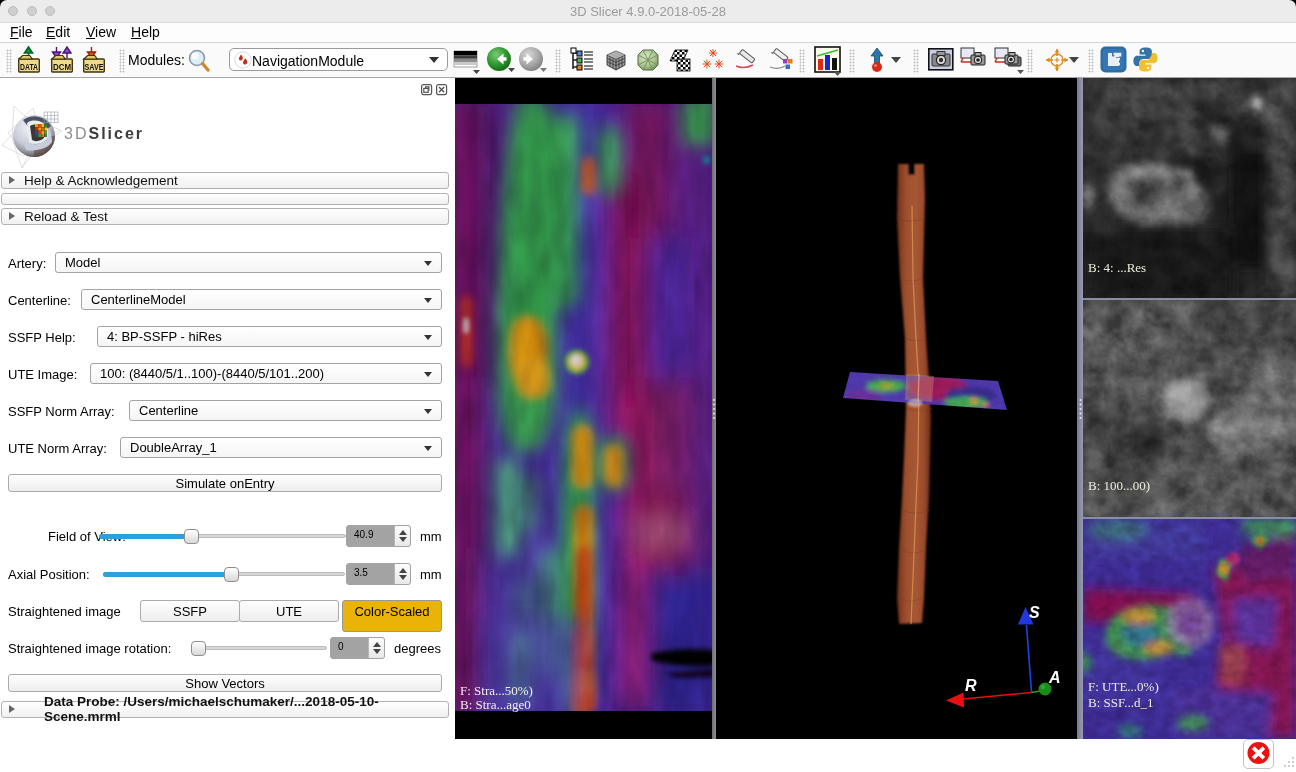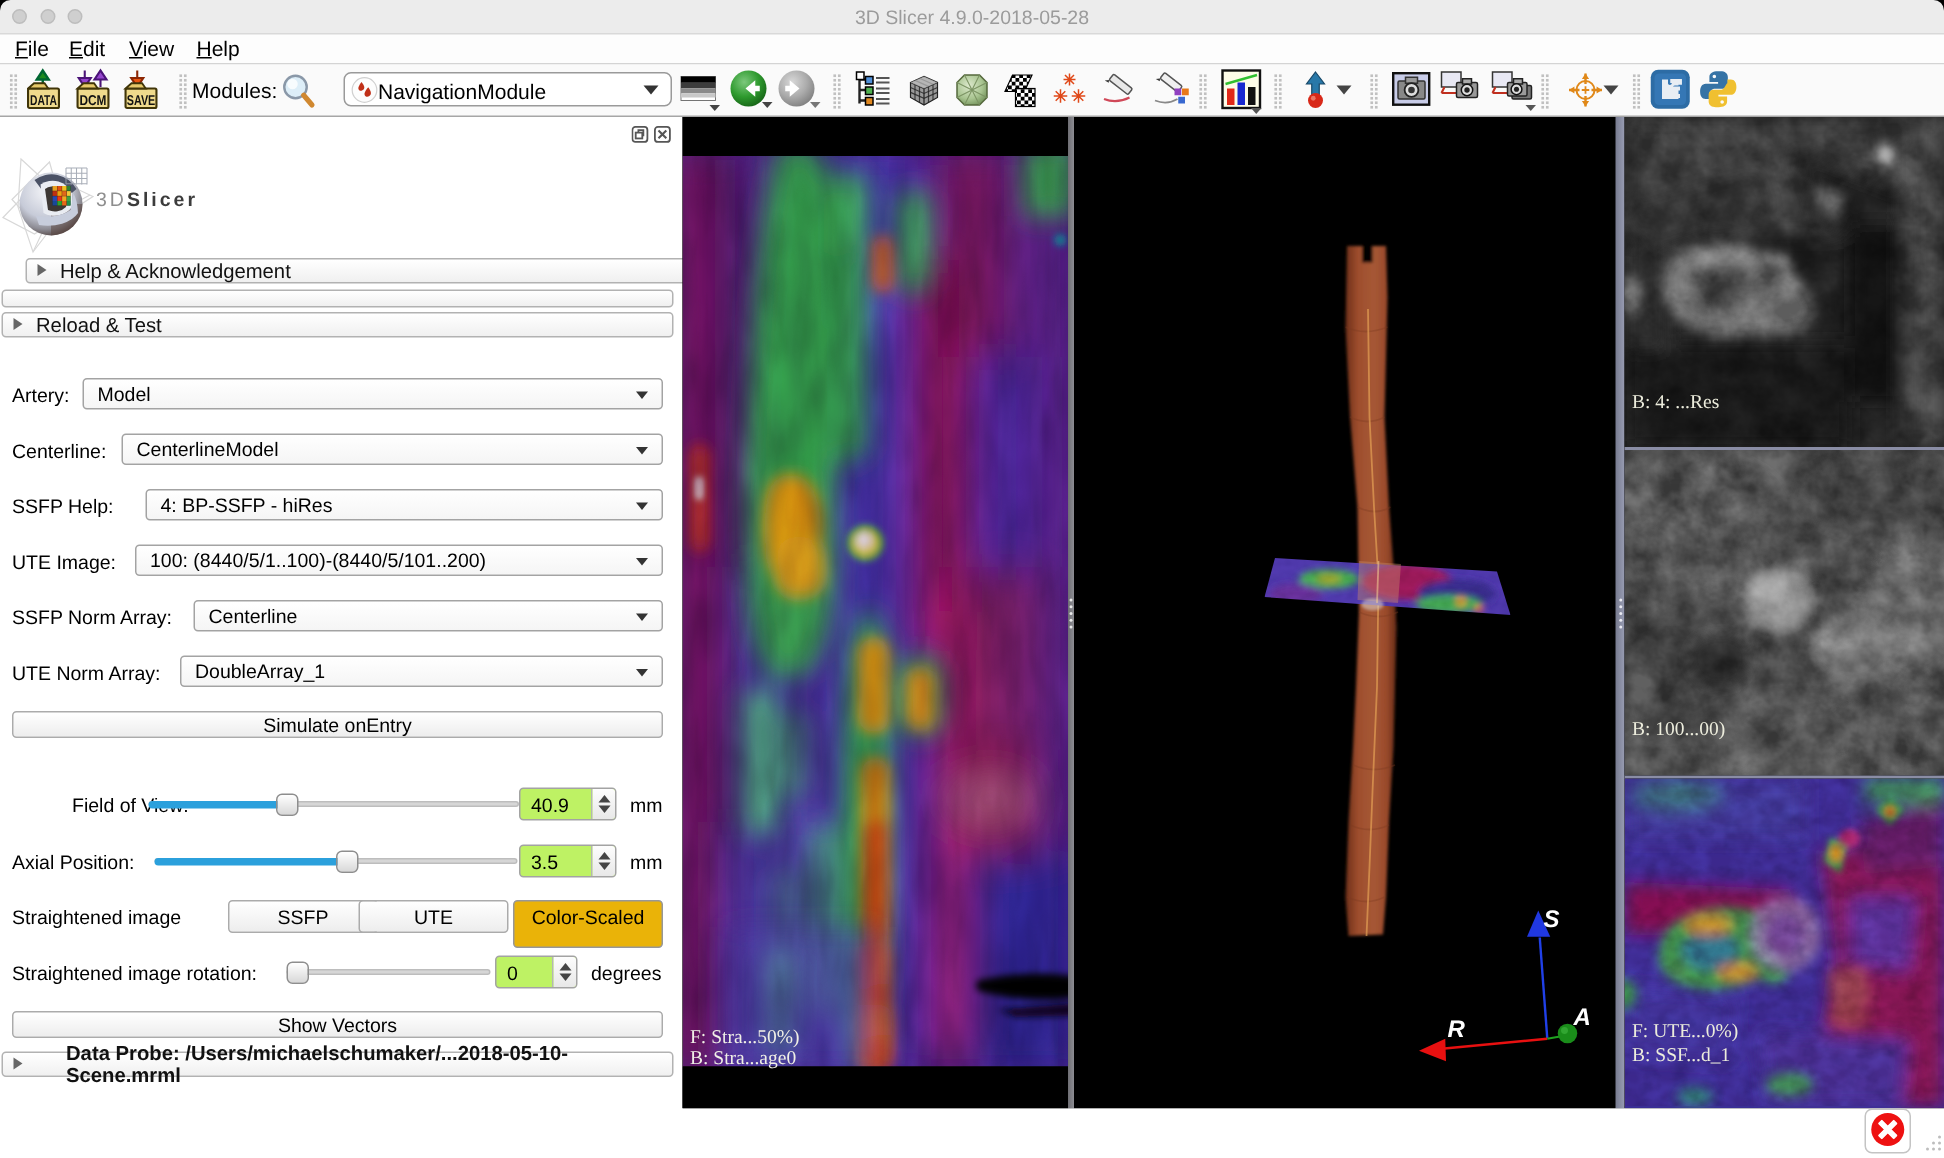--- a/index.html
+++ b/index.html
@@ -39,22 +39,22 @@
   .combo .arr { position:absolute; right:9px; top:8px; width:0; height:0;
      border-top:5px solid #333; border-left:4px solid transparent;
      border-right:4px solid transparent; }
   .btn { background:linear-gradient(#ffffff,#ededed); border:1px solid #ababab;
      border-radius:3px; font-size:13px; color:#000; text-align:center; }
   .sld-track { height:4px; border-radius:2px; background:#d6d6d6;
      border:1px solid #bdbdbd; }
   .sld-fill { height:5px; border-radius:2.5px; background:#2ba0dc; }
   .sld-handle { width:15px; height:15px; border-radius:4px;
      background:linear-gradient(#ffffff,#d8d8d8); border:1px solid #8e8e8e; }
-  .spin { background:#bef264; border:1px solid #a3a3a3; border-radius:3px;
-     font-size:13px; color:#000; }
+  .spin { background:#a3a3a3; border:1px solid #a3a3a3; border-radius:3px;
+     font-size:10px; color:#000; }
   .spin .val { position:absolute; left:7px; top:3px; }
   .spin .sb { position:absolute; right:0; top:0; bottom:0; width:16px;
      border-left:1px solid #b5b5b5; background:linear-gradient(#fdfdfd,#e8e8e8);
      border-radius:0 2px 2px 0; }
   .uptri { position:absolute; left:4px; top:4px; width:0; height:0;
      border-bottom:5px solid #444; border-left:4px solid transparent;
      border-right:4px solid transparent; }
   .dntri { position:absolute; left:4px; bottom:4px; width:0; height:0;
      border-top:5px solid #444; border-left:4px solid transparent;
      border-right:4px solid transparent; }
@@ -349,23 +349,23 @@
             <rect x="38.2" y="36" width="3" height="3" fill="#30a030"></rect>
             <rect x="41.4" y="36" width="3" height="3" fill="#e86818"></rect>
             <rect x="44.6" y="36" width="2.4" height="3" fill="#209048"></rect>
         </g>
       </g>
       <g stroke="#9aa0ac" stroke-width="0.7" opacity="0.85">
         <path d="M44 14 H58 M44 17.5 H58 M44 21 H58 M44 24.5 H58" fill="none"></path>
         <path d="M44 14 V25 M47.5 14 V25 M51 14 V25 M54.5 14 V25 M58 14 V25" fill="none"></path>
       </g>
     </svg>
-    <div class="abs" style="left:64px;top:125px;font-size:13px;letter-spacing:2px;color:#8e8e8e;">3D<span style="color:#3c3c3c;font-weight:bold;">Slicer</span></div>
-
-    <div class="abs colbar" style="top:172px;height:17px;margin-left:16px;">
+    <div class="abs" style="left:64px;top:125px;font-size:16px;letter-spacing:2px;color:#8e8e8e;">3D<span style="color:#3c3c3c;font-weight:bold;">Slicer</span></div>
+
+    <div class="abs colbar" style="top:172px;height:17px;">
         <div class="tri"></div>
         <div class="lbl">Help &amp; Acknowledgement</div>
       </div>
     <div class="abs colbar" style="top:193px;height:12px;"></div>
     <div class="abs colbar" style="top:208px;height:17px;">
         <div class="tri"></div>
         <div class="lbl">Reload &amp; Test</div>
       </div>
 
     <div class="abs flabel" style="left:8px;top:256px;">Artery:</div>
@@ -421,21 +421,21 @@
     <div class="abs spin" style="left:346px;top:563px;width:65px;height:22px;">
         <div class="val">3.5</div>
         <div class="sb">
           <div class="uptri"></div>
           <div class="dntri"></div>
         </div>
       </div>
     <div class="abs flabel" style="left:420px;top:567px;">mm</div>
 
     <div class="abs flabel" style="left:8px;top:604px;">Straightened image</div>
-    <div class="abs btn" style="left:152px;top:600px;width:100px;height:22px;line-height:21px;">SSFP</div>
+    <div class="abs btn" style="left:140px;top:600px;width:100px;height:22px;line-height:21px;">SSFP</div>
     <div class="abs btn" style="left:239px;top:600px;width:100px;height:22px;line-height:21px;">UTE</div>
     <div class="abs btn" style="left:342px;top:600px;width:100px;height:32px;line-height:21px;background:#eab308;border-color:#979797;">Color-Scaled</div>
 
     <div class="abs flabel" style="left:8px;top:641px;text-align:center;">Straightened image rotation:</div>
     <div class="abs sld-track" style="left:191px;top:646px;width:136px;"></div>
     <div class="abs sld-handle" style="left:191px;top:641px;"></div>
     <div class="abs spin" style="left:330px;top:637px;width:55px;height:22px;">
         <div class="val">0</div>
         <div class="sb">
           <div class="uptri"></div>

